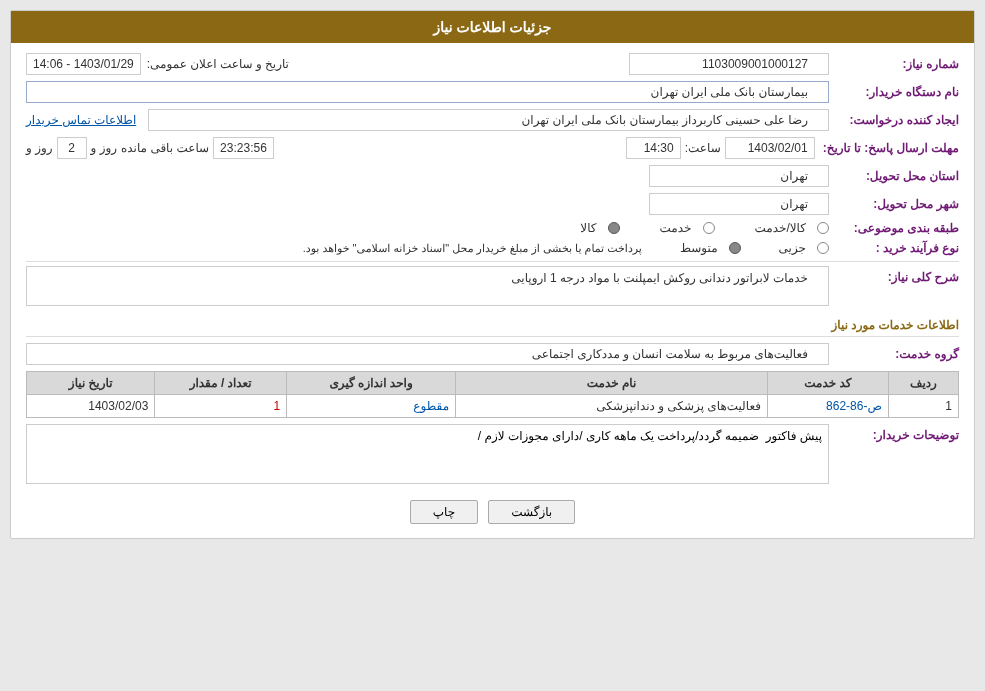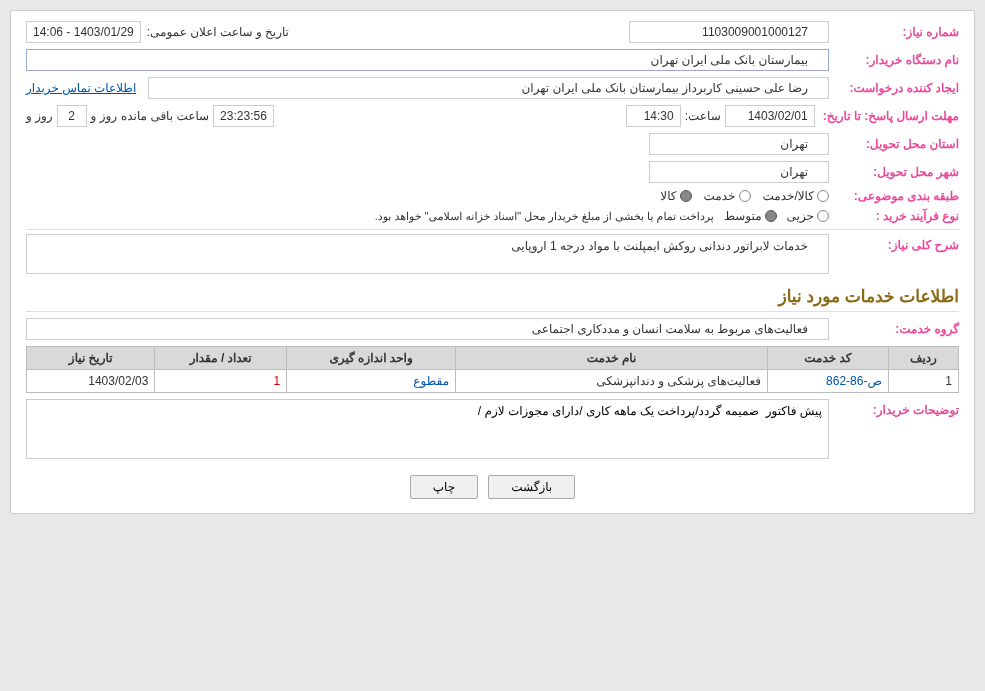--- a/index.html
+++ b/index.html
@@ -32,21 +32,21 @@
     .content {
       padding: 10px 15px;
     }
     .form-row {
       display: flex;
       align-items: center;
       margin-bottom: 6px;
       direction: rtl;
     }
     .label {
-      color: #ec4899;
+      color: #701a75;
       font-weight: bold;
       white-space: nowrap;
       min-width: 130px;
       text-align: right;
       padding-left: 8px;
     }
     .value-box {
       border: 1px solid #ccc;
       background: #fff;
       padding: 3px 20px;
@@ -85,21 +85,22 @@
     }
     .radio-group {
       display: flex;
       align-items: center;
       gap: 12px;
       flex: 1;
     }
     .radio-item {
       display: flex;
       align-items: center;
-      gap: 3px;
+      gap: 11px;
+      margin-left: 28px;
     }
     .radio-circle {
       width: 12px;
       height: 12px;
       border-radius: 50%;
       border: 1px solid #888;
       background: #fff;
       display: inline-block;
     }
     .radio-circle.selected {
@@ -118,21 +119,21 @@
       gap: 10px;
       flex: 1;
     }
     .purchase-note {
       color: #333;
       font-size: 11px;
     }
     .section-title {
       color: #8B6914;
       font-weight: bold;
-      font-size: 17px;
+      font-size: 12px;
       padding: 6px 0 4px 0;
       border-bottom: 1px solid #ddd;
       margin-bottom: 6px;
     }
     .textarea-box {
       border: 1px solid #ccc;
       background: #fff;
       padding: 4px 20px;
       min-height: 40px;
       width: 100%;
@@ -218,20 +219,21 @@
     .full-width-value {
       flex: 1;
     }
   </style>
 </head>
 <body>
 
 <div class="page-wrapper">
   <div class="main-container">
 
+    <div class="header-bar">جزئیات اطلاعات نیاز</div>
 
     <div class="content watermark-area">
 
       <div class="form-row">
         <span class="label">شماره نیاز:</span>
         <div class="value-box" style="max-width:200px;">1103009001000127</div>
         <div style="flex:1;"></div>
         <span class="inline-label" style="margin-left:6px;">تاریخ و ساعت اعلان عمومی:</span>
         <div class="date-box">1403/01/29 - 14:06</div>
       </div>

